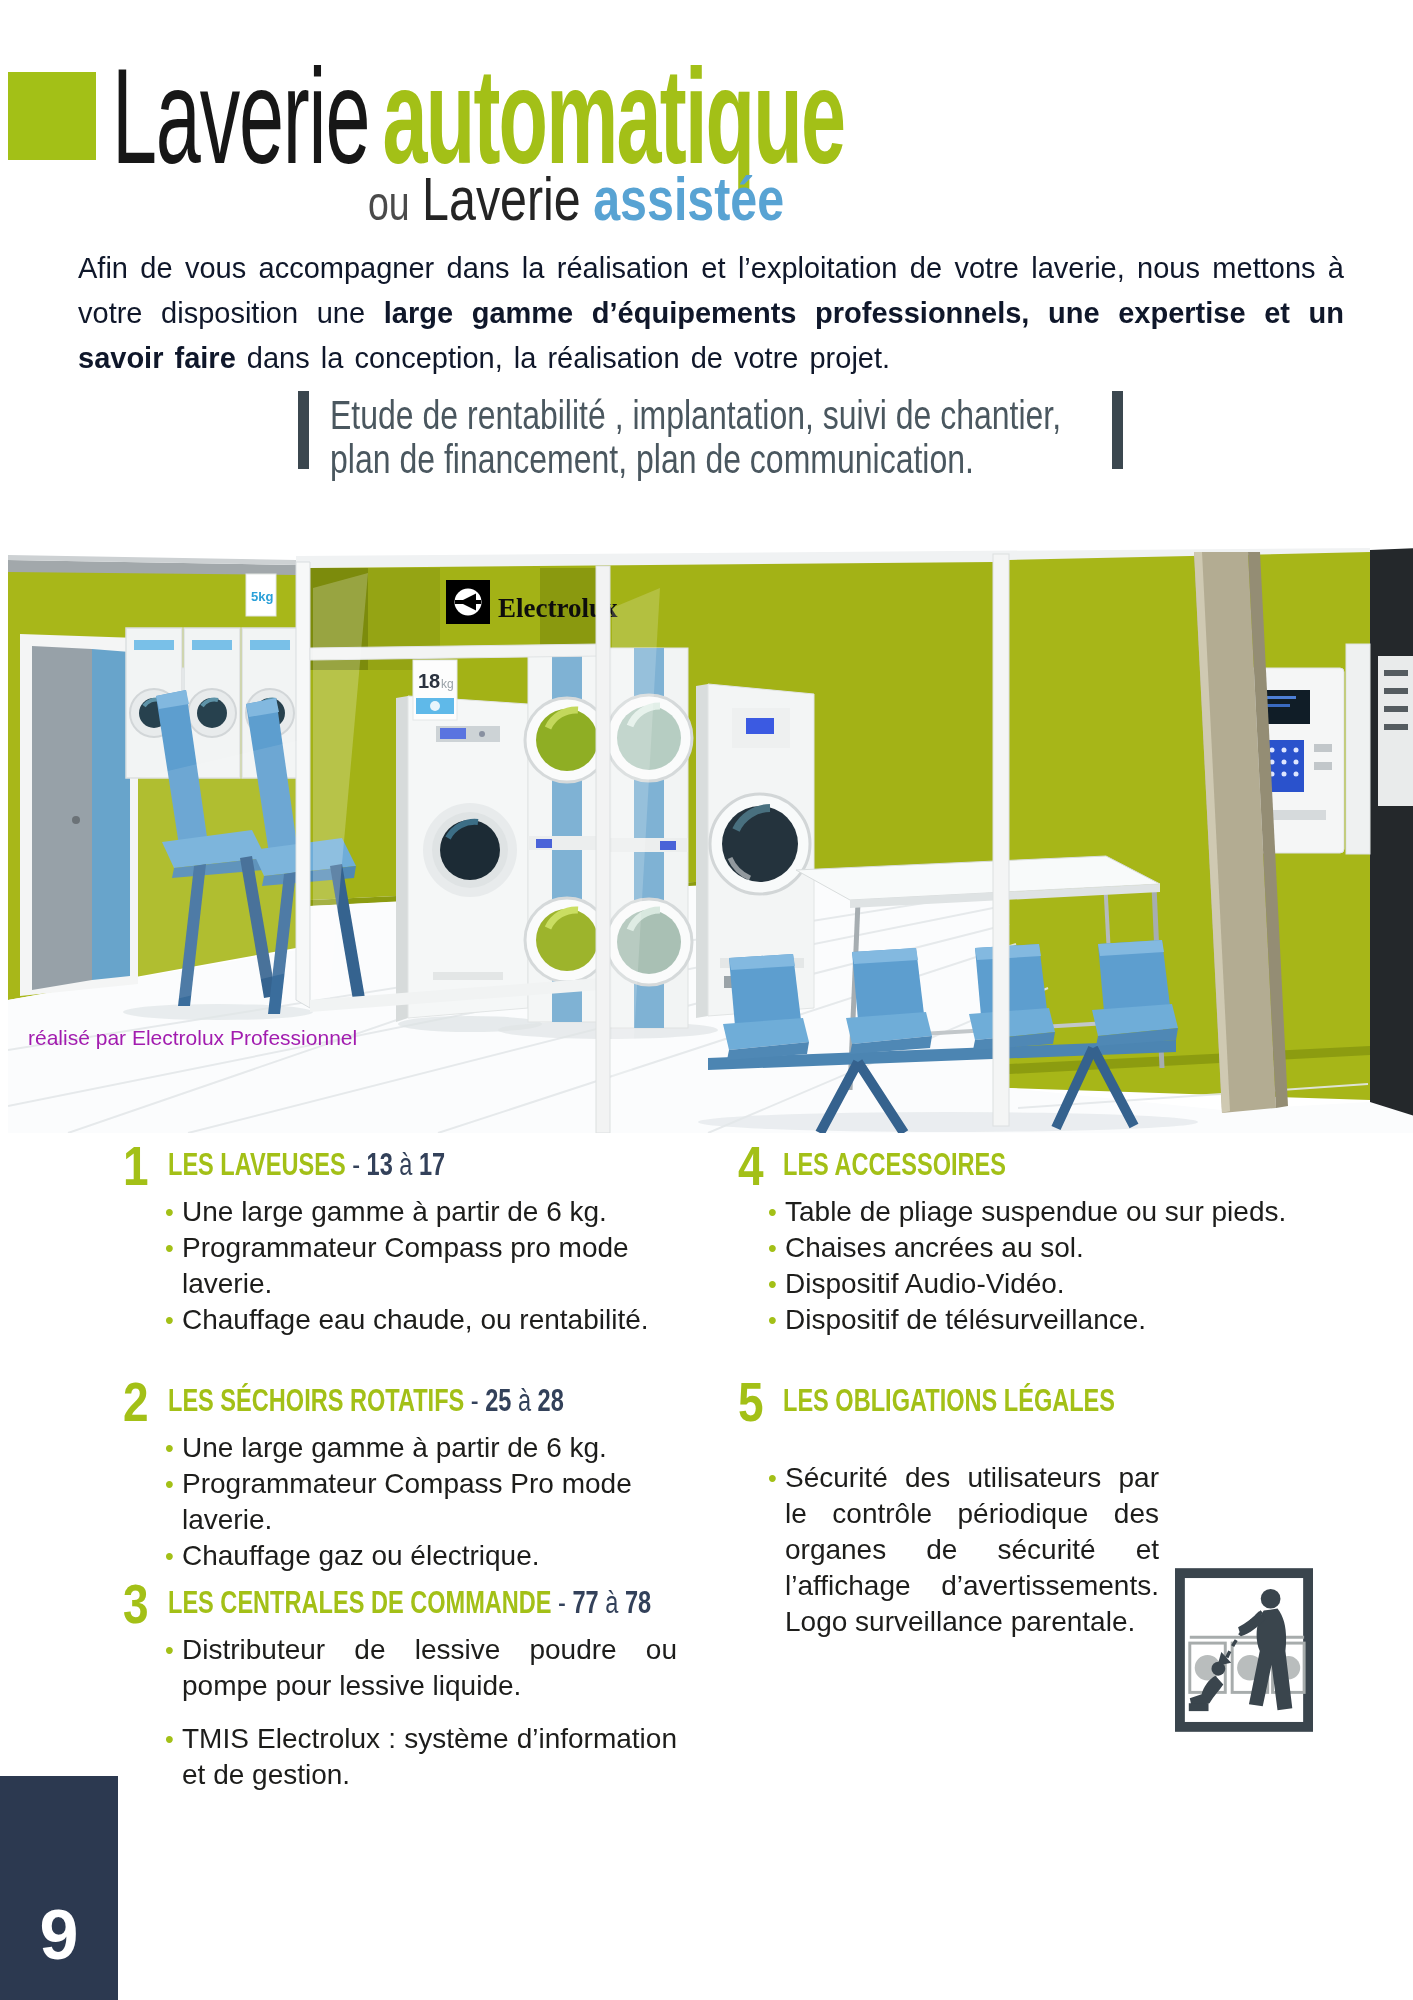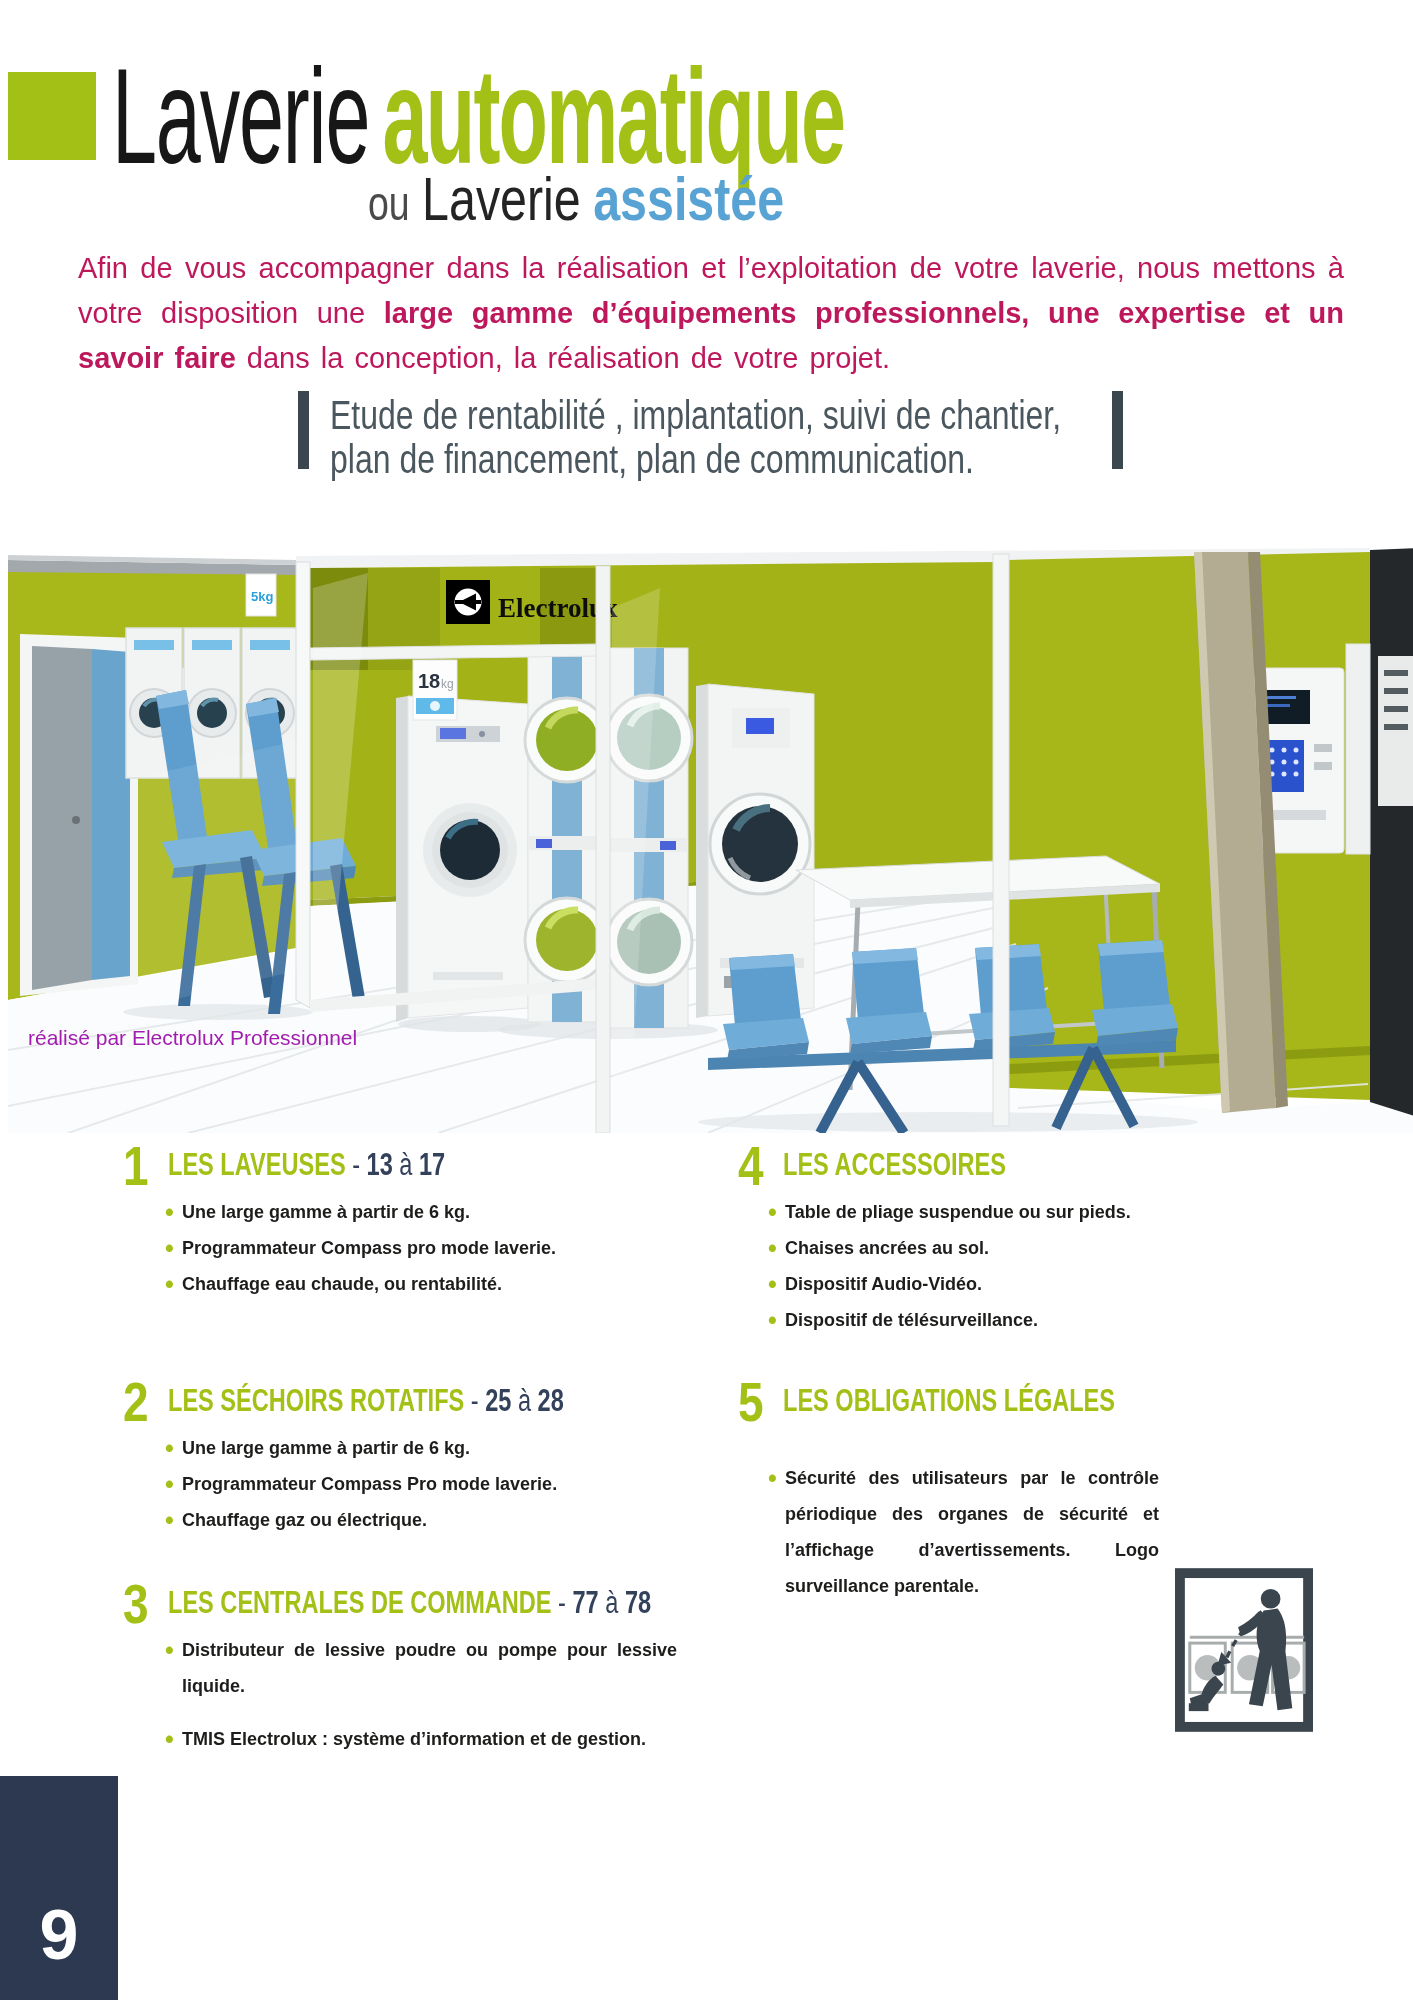--- a/index.html
+++ b/index.html
@@ -22,21 +22,21 @@
     position:absolute; left:368px; top:168px; white-space:nowrap;
     transform:scaleX(.78); transform-origin:0 0; line-height:1;
   }
   .sub-ou { font-size:48px; color:#4a4a4a; margin-right:16px; }
   .sub-l  { font-size:62px; color:#242424; margin-right:16px; }
   .sub-a  { font-size:62px; font-weight:700; color:#58a3d3; }
   
   .intro {
     position:absolute; left:78px; top:246px; width:1266px; margin:0;
     font-size:29px; line-height:45px; text-align:justify;
-    color:#be185d; word-spacing:3px;
+    color:#0f172a; word-spacing:3px;
   }
   .intro strong { font-weight:700; }
   
   .qbar { position:absolute; top:391px; width:11px; height:78px; background:#3b474f; }
   .qbar.left  { left:298px; }
   .qbar.right { left:1112px; }
   .qtext {
     position:absolute; left:330px; top:393px; color:#4a575f;
     font-size:40px; line-height:44px; white-space:nowrap;
     transform:scaleX(.80); transform-origin:0 0;
@@ -60,21 +60,21 @@
     font-size:31px; font-weight:700; line-height:38px;
     transform:scaleX(.76); transform-origin:0 0;
   }
   .sec-title { color:#a3c017; }
   .rng-sep, .rng-conj { color:#33415a; font-weight:400; }
   .rng-num { color:#33415a; font-weight:700; }
   .sec ul { list-style:none; margin:10px 0 0 42px; padding:0; }
   .sec.rcol ul { margin-left:30px; }
   .sec li {
     position:relative; padding-left:17px;
-    font-size:18px; line-height:36px; color:#1d1d1b;font-weight:bold;
+    font-size:28px; line-height:36px; color:#1d1d1b;
   }
   .sec li::before {
     content:"\2022"; position:absolute; left:0; top:0;
     color:#a3c017; font-size:25px;
   }
   .sec li.just { text-align:justify; margin-bottom:17px; }
   .sec.s3 li.just { width:495px; }
   .sec.s5 li.b1 { width:560px; }
   .sec.s5 li.b2 { width:374px;margin-top:40px; }
   .watch-icon-box { position:absolute; left:437px; top:186px; width:138px; height:164px; }

